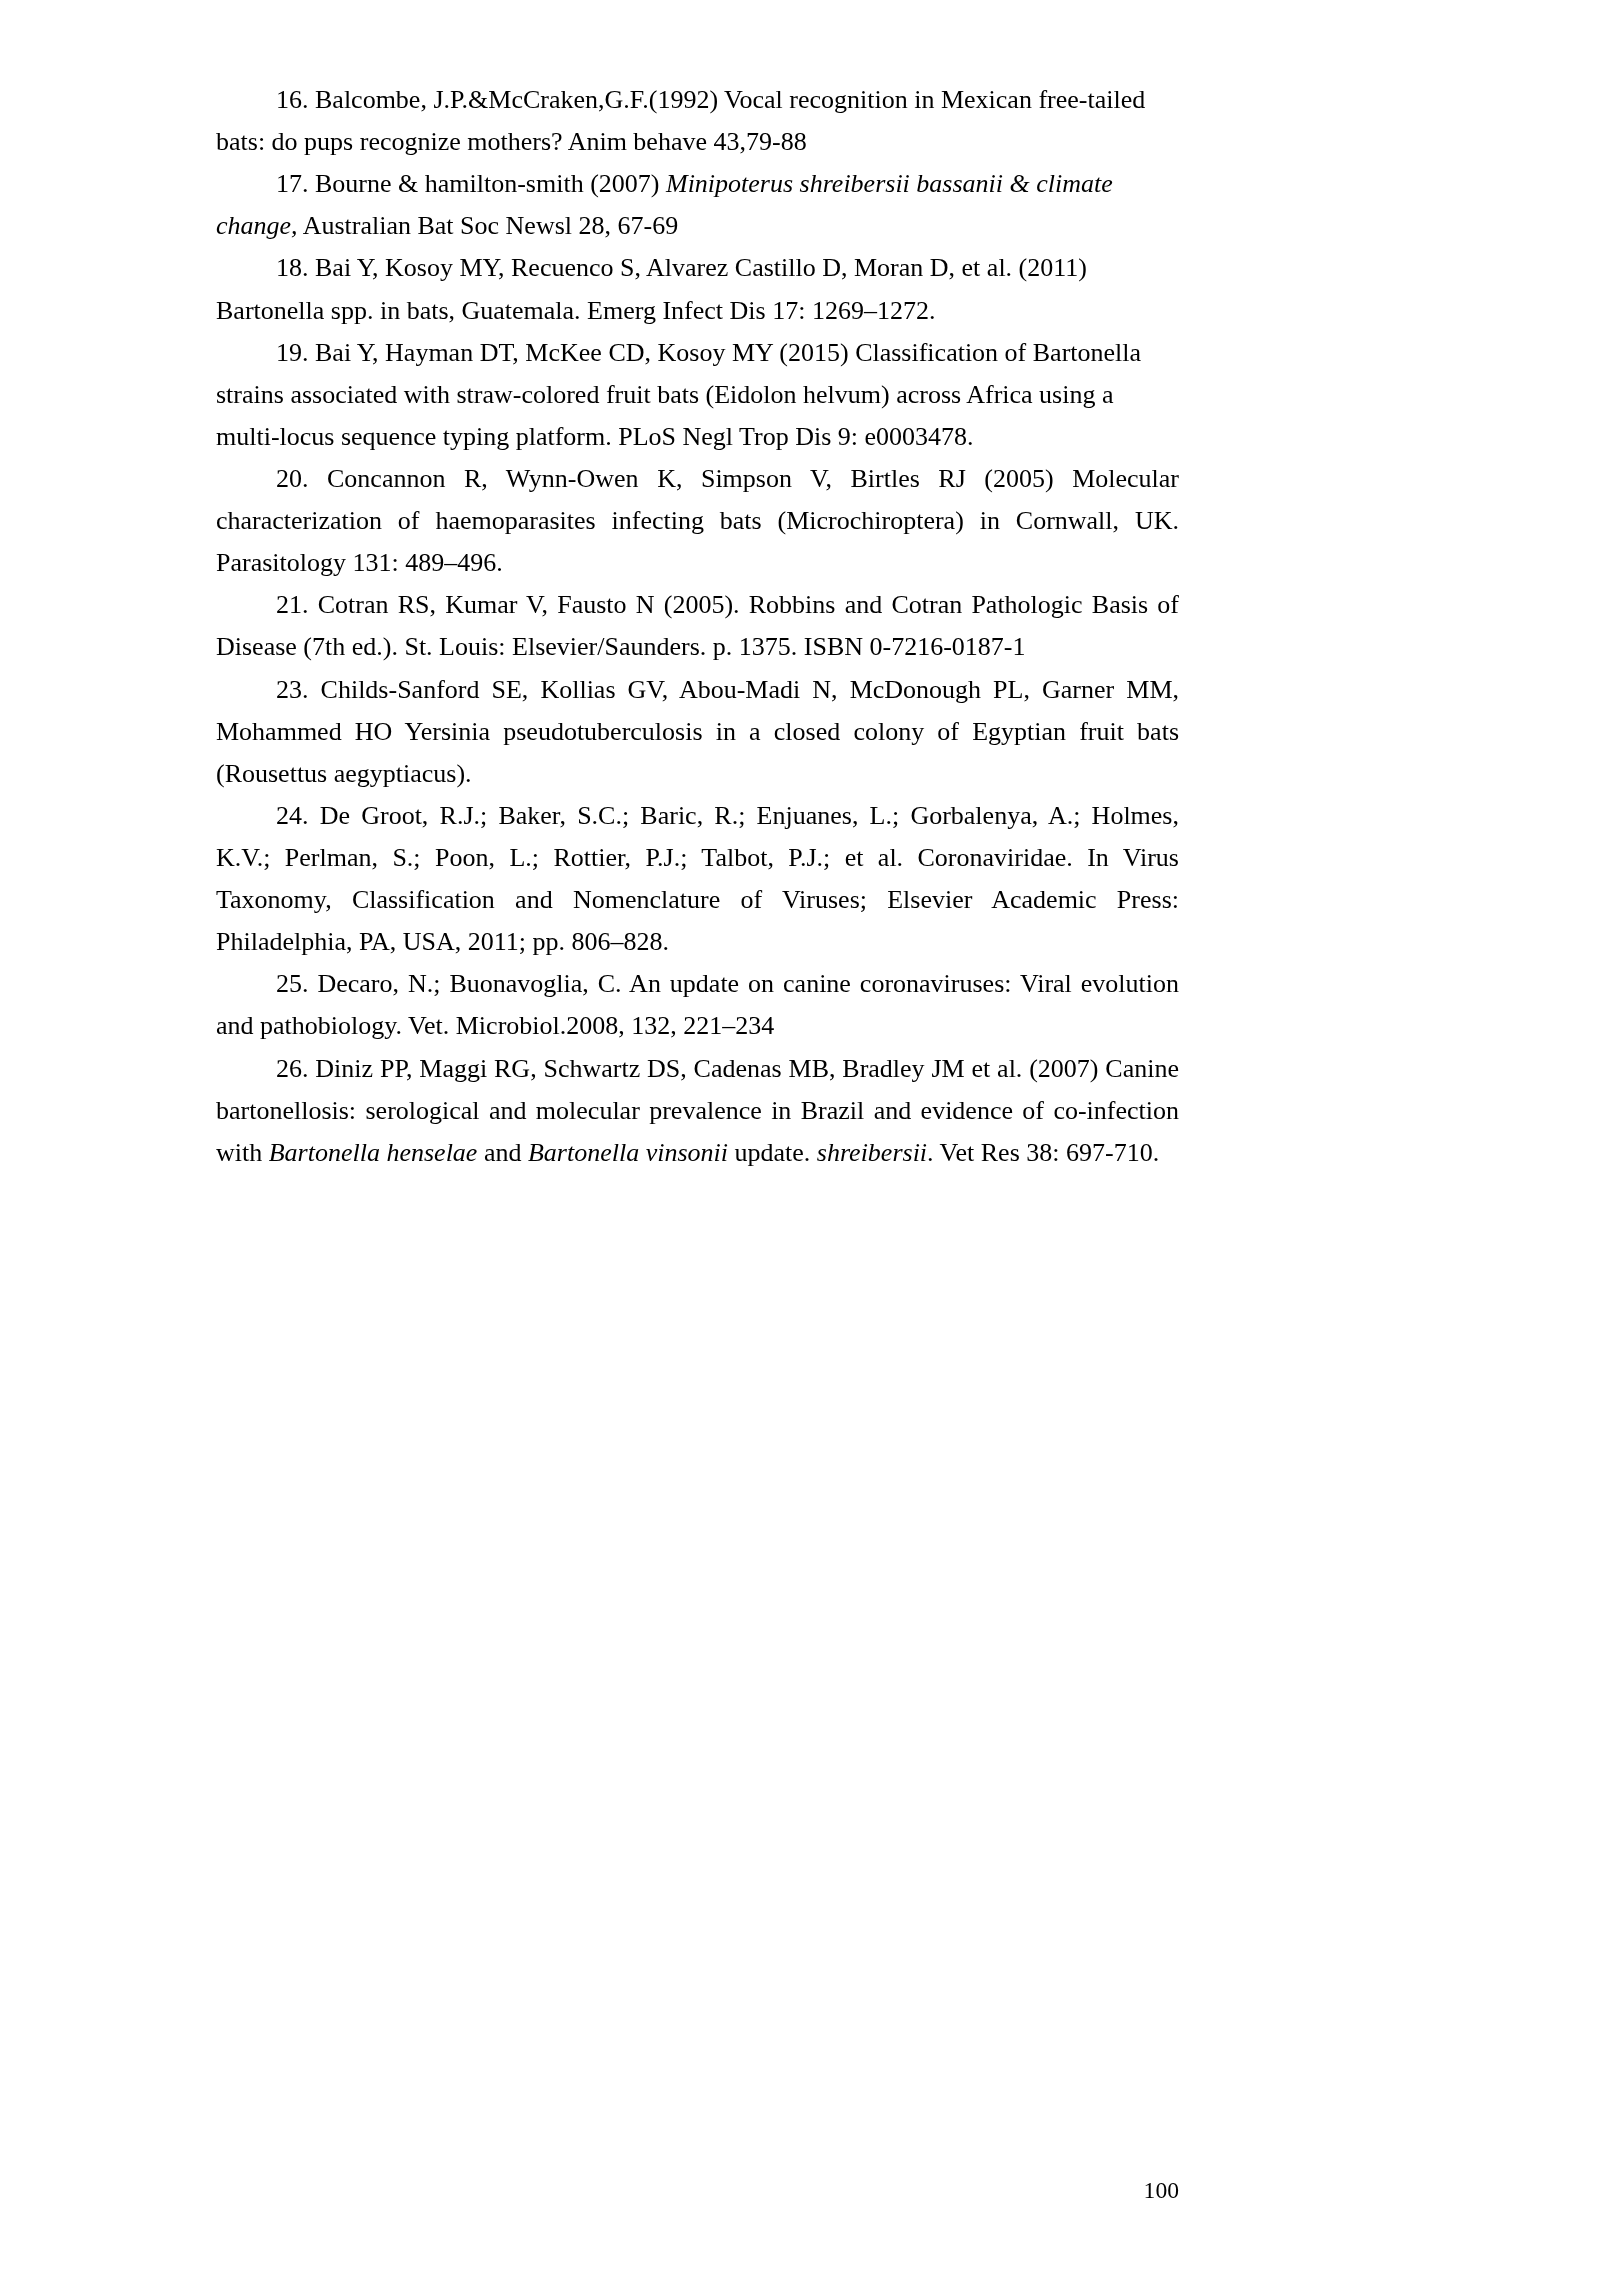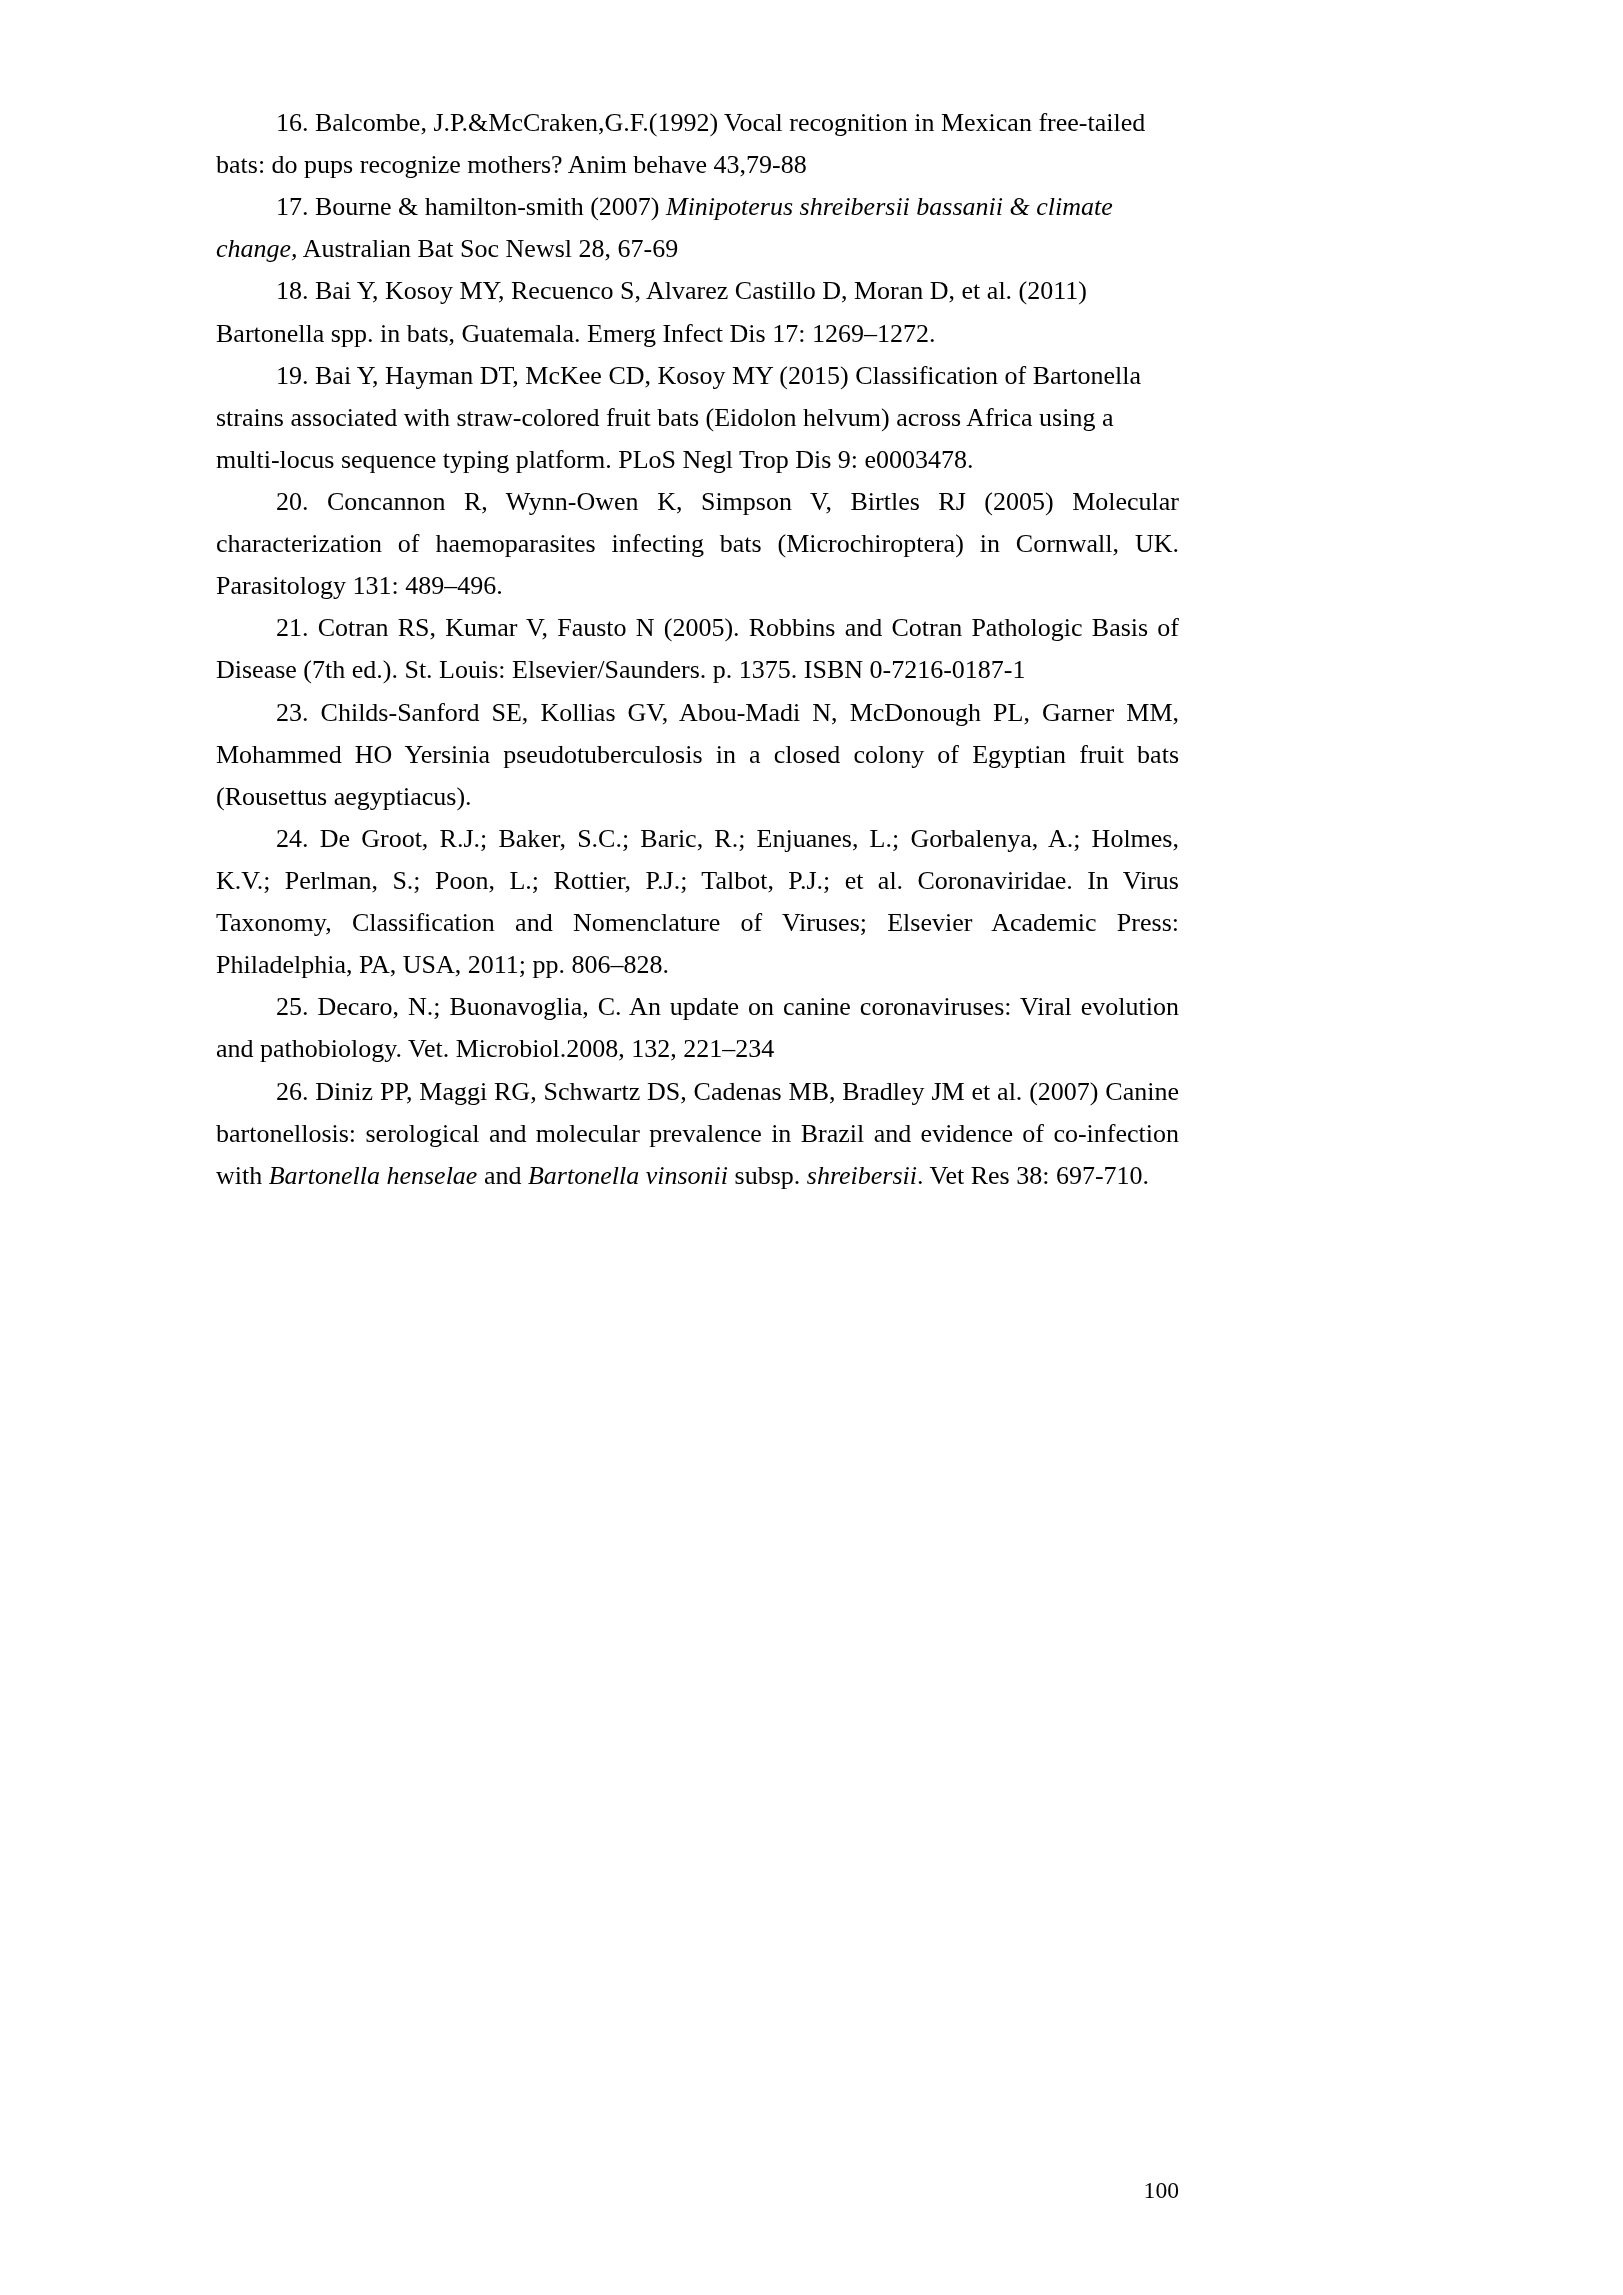--- a/index.html
+++ b/index.html
@@ -10,21 +10,21 @@
   body {
     font-family: "Liberation Serif", "DejaVu Serif", serif;
     color: #000000;
   }
   .page {
     position: relative;
     width: 1395px;
     height: 2295px;
     background: #ffffff;
     box-sizing: border-box;
-    padding: 102px 216px 131px 216px;
+    padding: 79px 216px 131px 216px;
   }
   .refs {
     font-size: 26px;
     line-height: 1.62;
   }
   .ref {
     margin: 0 0 0 0;
     text-indent: 60px;
     text-align: justify;
     text-justify: inter-word;
@@ -51,17 +51,17 @@
   <div class="refs" id="reference-list">
       <p class="ref nojust" id="ref-16"><span>16. Balcombe, J.P.&amp;McCraken,G.F.(1992) Vocal recognition in Mexican free-tailed bats: do pups recognize mothers? Anim behave 43,79-88</span></p>
       <p class="ref nojust" id="ref-17"><span>17. Bourne &amp; hamilton-smith (2007) </span><i>Minipoterus shreibersii bassanii &amp; climate change,</i><span> Australian Bat Soc Newsl 28, 67-69</span></p>
       <p class="ref nojust" id="ref-18"><span>18. Bai Y, Kosoy MY, Recuenco S, Alvarez Castillo D, Moran D, et al. (2011) Bartonella spp. in bats, Guatemala. Emerg Infect Dis 17: 1269–1272.</span></p>
       <p class="ref nojust" id="ref-19"><span>19. Bai Y, Hayman DT, McKee CD, Kosoy MY (2015) Classification of Bartonella strains associated with straw-colored fruit bats (Eidolon helvum) across Africa using a multi-locus sequence typing platform. PLoS Negl Trop Dis 9: e0003478.</span></p>
       <p class="ref" id="ref-20"><span>20. Concannon R, Wynn-Owen K, Simpson V, Birtles RJ (2005) Molecular characterization of haemoparasites infecting bats (Microchiroptera) in Cornwall, UK. Parasitology 131: 489–496.</span></p>
       <p class="ref" id="ref-21"><span>21. Cotran RS, Kumar V, Fausto N (2005). Robbins and Cotran Pathologic Basis of Disease (7th ed.). St. Louis: Elsevier/Saunders. p. 1375. ISBN 0-7216-0187-1</span></p>
       <p class="ref" id="ref-23"><span>23. Childs-Sanford SE, Kollias GV, Abou-Madi N, McDonough PL, Garner MM, Mohammed HO Yersinia pseudotuberculosis in a closed colony of Egyptian fruit bats (Rousettus aegyptiacus).</span></p>
       <p class="ref" id="ref-24"><span>24. De Groot, R.J.; Baker, S.C.; Baric, R.; Enjuanes, L.; Gorbalenya, A.; Holmes, K.V.; Perlman, S.; Poon, L.; Rottier, P.J.; Talbot, P.J.; et al. Coronaviridae. In Virus Taxonomy, Classification and Nomenclature of Viruses; Elsevier Academic Press: Philadelphia, PA, USA, 2011; pp. 806–828.</span></p>
       <p class="ref" id="ref-25"><span>25. Decaro, N.; Buonavoglia, C. An update on canine coronaviruses: Viral evolution and pathobiology. Vet. Microbiol.2008, 132, 221–234</span></p>
-      <p class="ref" id="ref-26"><span>26. Diniz PP, Maggi RG, Schwartz DS, Cadenas MB, Bradley JM et al. (2007) Canine bartonellosis: serological and molecular prevalence in Brazil and evidence of co-infection with </span><i>Bartonella henselae</i><span> and </span><i>Bartonella vinsonii</i><span> subsp. </span><i>shreibersii</i><span>. Vet Res 38: 697-710.</span></p>
+      <p class="ref" id="ref-26"><span>26. Diniz PP, Maggi RG, Schwartz DS, Cadenas MB, Bradley JM et al. (2007) Canine bartonellosis: serological and molecular prevalence in Brazil and evidence of co-infection with </span><i>Bartonella henselae</i><span> and </span><i>Bartonella vinsonii</i><span> update. </span><i>shreibersii</i><span>. Vet Res 38: 697-710.</span></p>
     </div>
   <div class="page-number">100</div>
 </div>
 
 
 </body></html>

